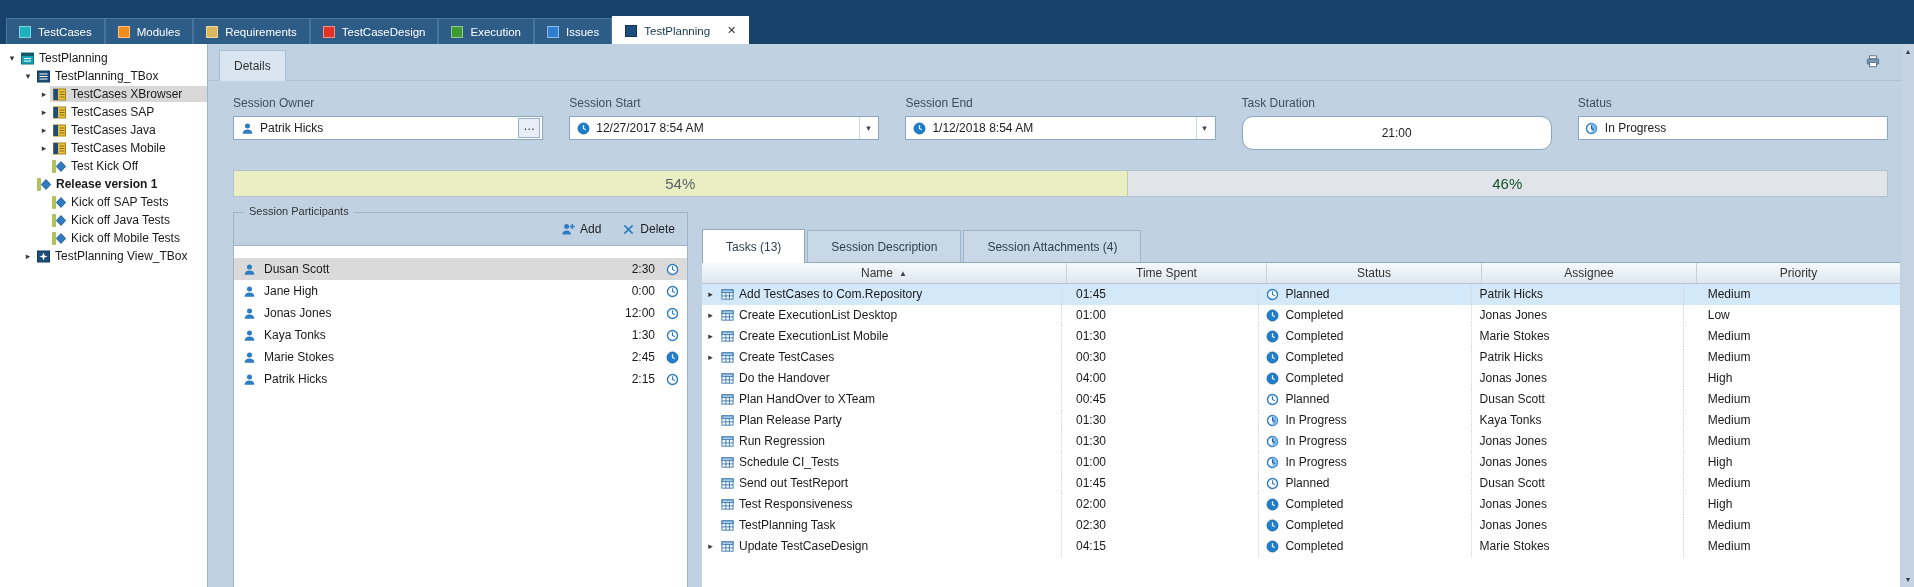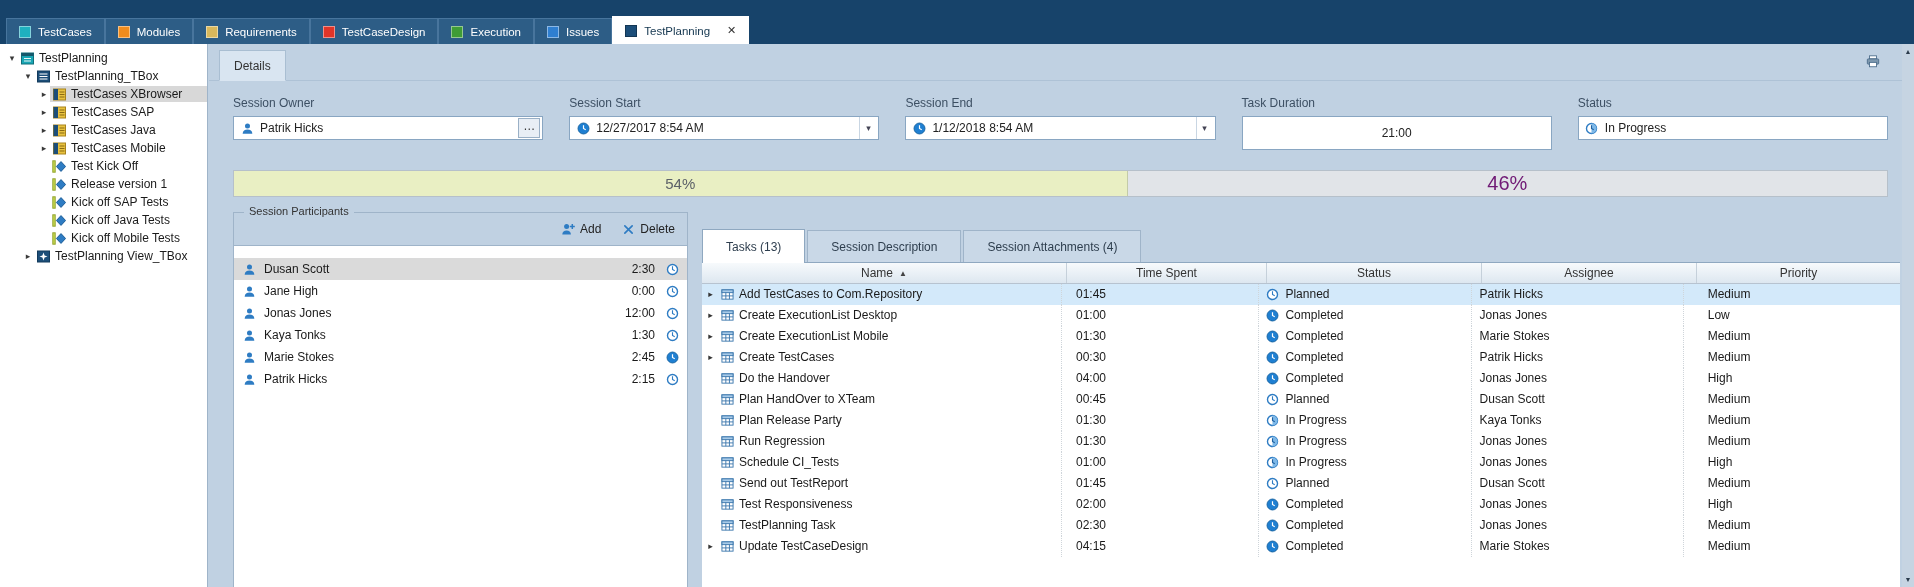--- a/index.html
+++ b/index.html
@@ -32,34 +32,34 @@
                font-size:12px; color:#333;}
   .printer{position:absolute; right:22px; top:10px;}
 
   
   .fields{position:absolute; left:24px; right:14px; top:52px; display:flex; gap:26px;}
   .field{flex:1; min-width:0;}
   .field-label{font-size:12px; color:#3c4f63; margin-bottom:6px;}
   .field-box{height:24px; background:#fff; border:1px solid #89a6c2; display:flex; align-items:center;
              padding:0 2px 0 6px; gap:6px; font-size:12px; color:#222; box-sizing:border-box;}
   .field-box .val{flex:1; white-space:nowrap; overflow:hidden;}
-  .field-box.center{justify-content:center; padding:16px;}
+  .field-box.center{justify-content:center; padding:16px;border-radius:11px;}
   .field-box.center .val{flex:none;}
   .btn-ellipsis{width:20px; height:18px; border:1px solid #9ab0c6; background:#e8eef5; text-align:center;
                 line-height:14px; color:#333; flex:none;}
   .btn-drop{width:16px; height:100%; border-left:1px solid #c9d6e3; display:flex; align-items:center;
             justify-content:center; font-size:9px; color:#445; flex:none;}
 
   
   .progress{position:absolute; left:24px; right:14px; top:126px; height:27px; display:flex;
             border:1px solid #b6c0ca; box-sizing:border-box;}
   .progress-left{background:#e9efc3; border-right:1px solid #c3cba8; display:flex; align-items:center;
                  justify-content:center; font-size:15px; color:#5c6168;}
   .progress-right{flex:1; background:#e1e4e8; display:flex; align-items:center; justify-content:center;
-                  font-size:20px; color:#701a75;}
+                  font-size:15px; color:#14532d;}
 
   
   .participants{position:absolute; left:24px; width:455px; top:168px; bottom:-2px;
                 border:1px solid #9fb4c9; box-sizing:border-box;}
   .participants-legend{position:absolute; top:-8px; left:10px; background:#c0d1e2; padding:0 5px;
                        font-size:11px; color:#333;}
   .ppl-toolbar{height:33px; display:flex; align-items:center; justify-content:flex-end; gap:20px;
                padding:0 12px; border-bottom:1px solid #9fb4c9; box-sizing:border-box;}
   .tool-btn{display:flex; align-items:center; gap:5px; font-size:12px; color:#222; cursor:default;}
   .ppl-list{position:absolute; top:33px; left:0; right:0; bottom:0; background:#fff; padding-top:12px;}
@@ -221,21 +221,21 @@
         <span class="tree-sel">
           <span class="ic">
             <svg viewBox="0 0 14 13" width="14" height="13">
               <rect x="0.8" y="0.8" width="2.4" height="11.4" fill="#c6d94e" stroke="#93a431"></rect>
               <polygon points="9,1.6 13.6,6.5 9,11.4 4.4,6.5" fill="#2e7cc3" stroke="#1c5d97"></polygon>
             </svg>
           </span>
           <span>Test Kick Off</span>
         </span>
       </div>
-      <div class="tree-row" style="padding-left: 38px;">
+      <div class="tree-row" style="padding-left: 23px; font-weight: bold;">
         <span class="tree-arrow"></span>
         <span class="tree-sel">
           <span class="ic">
             <svg viewBox="0 0 14 13" width="14" height="13">
               <rect x="0.8" y="0.8" width="2.4" height="11.4" fill="#c6d94e" stroke="#93a431"></rect>
               <polygon points="9,1.6 13.6,6.5 9,11.4 4.4,6.5" fill="#2e7cc3" stroke="#1c5d97"></polygon>
             </svg>
           </span>
           <span>Release version 1</span>
         </span>

